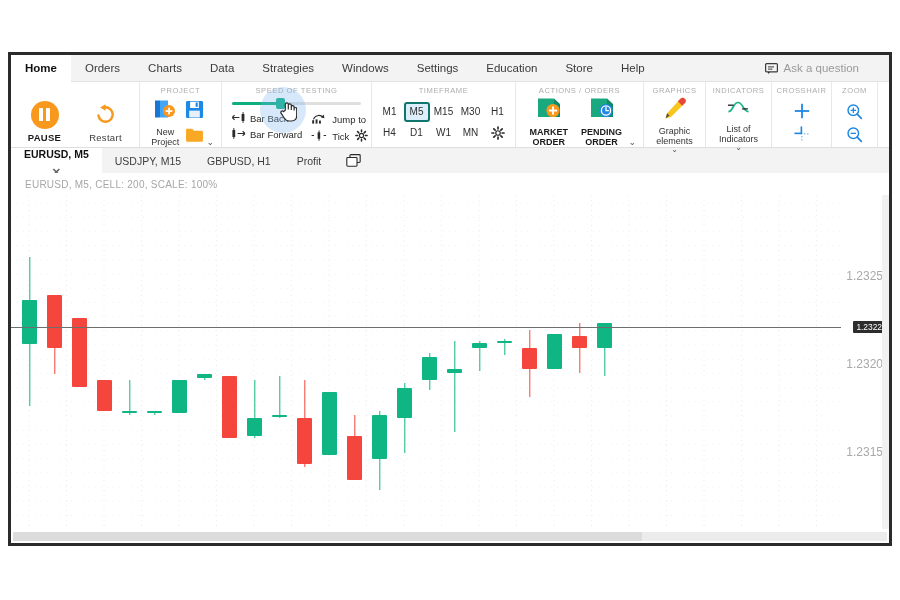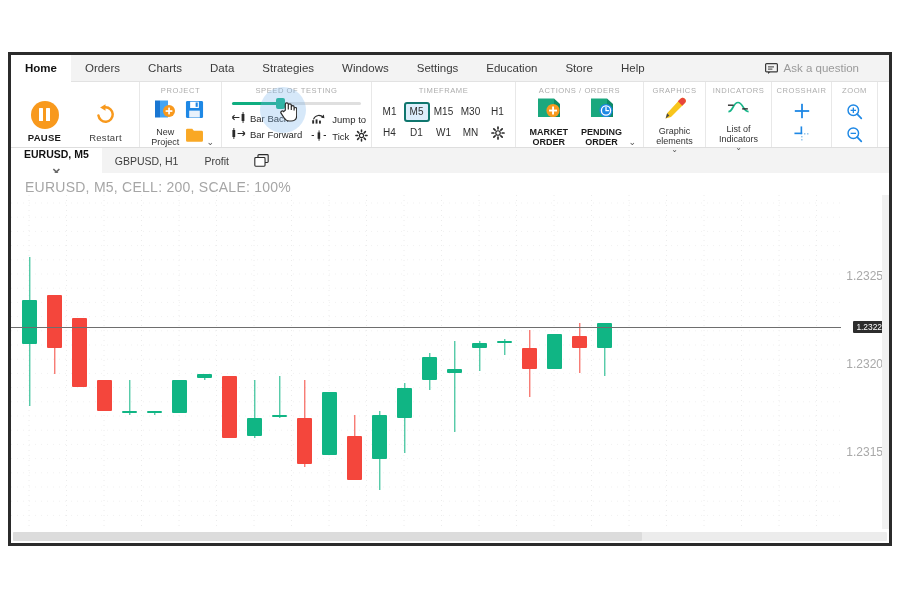--- a/index.html
+++ b/index.html
@@ -101,21 +101,21 @@
   .ctabs { height:25px; background:#f3f3f3; display:flex; align-items:stretch;
     flex:0 0 auto; }
   .ctab { display:flex; align-items:center; gap:6px; padding:0 13px;
     font-size:10.5px; color:#3d3d3d; cursor:pointer; white-space:nowrap; }
   .ctab.active { background:#ffffff; font-weight:bold; color:#111;flex-direction:column; }
   .xb { font-size:11px; color:#666; cursor:pointer; }
   .winico { display:flex; align-items:center; padding:0 12px; cursor:pointer; }
 
   
   .chartwrap { flex:1; position:relative; background:#ffffff; overflow:hidden; }
-  .cinfo { position:absolute; left:14px; top:6px; font-size:14px; color:#a6a6a6;
+  .cinfo { position:absolute; left:14px; top:6px; font-size:10px; color:#a6a6a6;
     letter-spacing:.25px; z-index:4; }
   .plot { position:absolute; left:0; top:22px; right:48px; bottom:14px;
     overflow:hidden; }
   .gridv, .gridh { position:absolute; inset:0; pointer-events:none; }
   .axis { position:absolute; right:0; top:22px; bottom:14px; width:48px; }
   .plab { position:absolute; right:6px; font-size:12px; color:#a9a9a9;
     white-space:nowrap; }
   .plab.cur { color:#fff; background:#2d2d2d; padding:1px 3px; right:4px;
     font-size:8.4px; border-radius:1px; }
   .hline { position:absolute; left:0; right:0; height:1px; background:#6e6e6e;
@@ -431,20 +431,23 @@
 
     <div class="grp" style="flex:1;border-left:1px solid #e8e8e8">
           <div class="grpttl">&nbsp;</div>
         </div>
   </div>
 
   <div class="ctabs">
     <div class="ctab active">
       <span>EURUSD, M5</span>
       <span class="xb">✕</span>
+    </div>
+    <div class="ctab">
+      <span>USDJPY, M15</span>
     </div>
     <div class="ctab">
       <span>GBPUSD, H1</span>
     </div>
     <div class="ctab">
       <span>Profit</span>
     </div>
     <div class="winico">
       <svg width="15" height="13" viewBox="0 0 16 14">
             <rect x="4.2" y="0.7" width="11" height="8.4" rx="1" fill="none" stroke="#2b2b2b" stroke-width="1.2"></rect>

